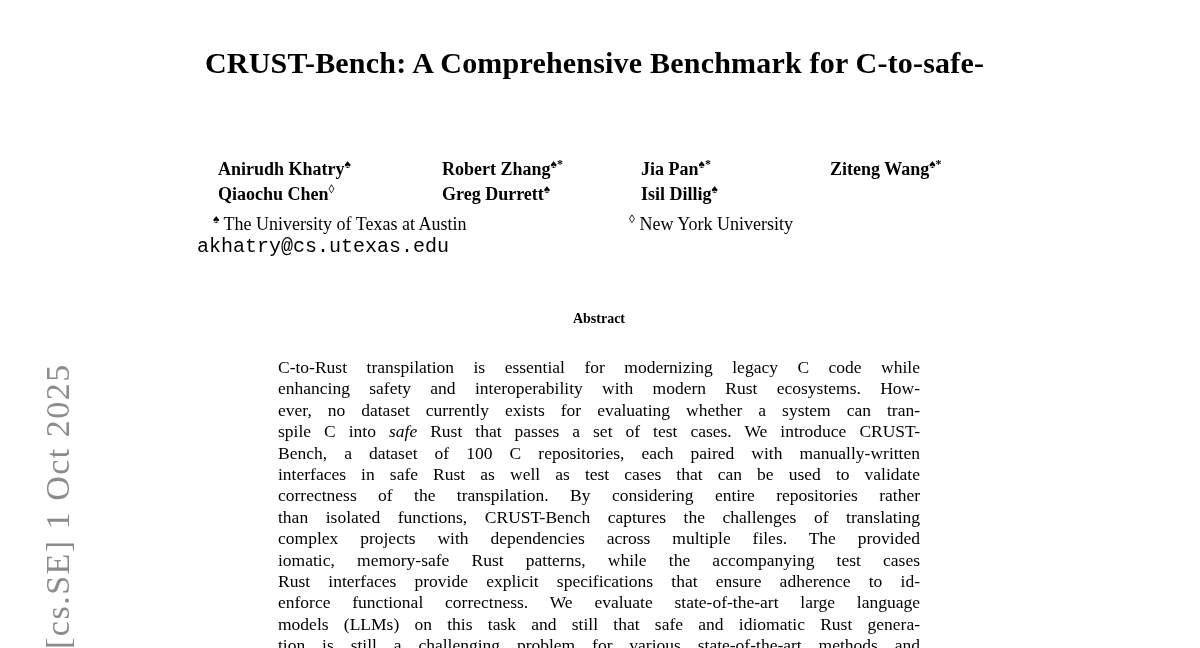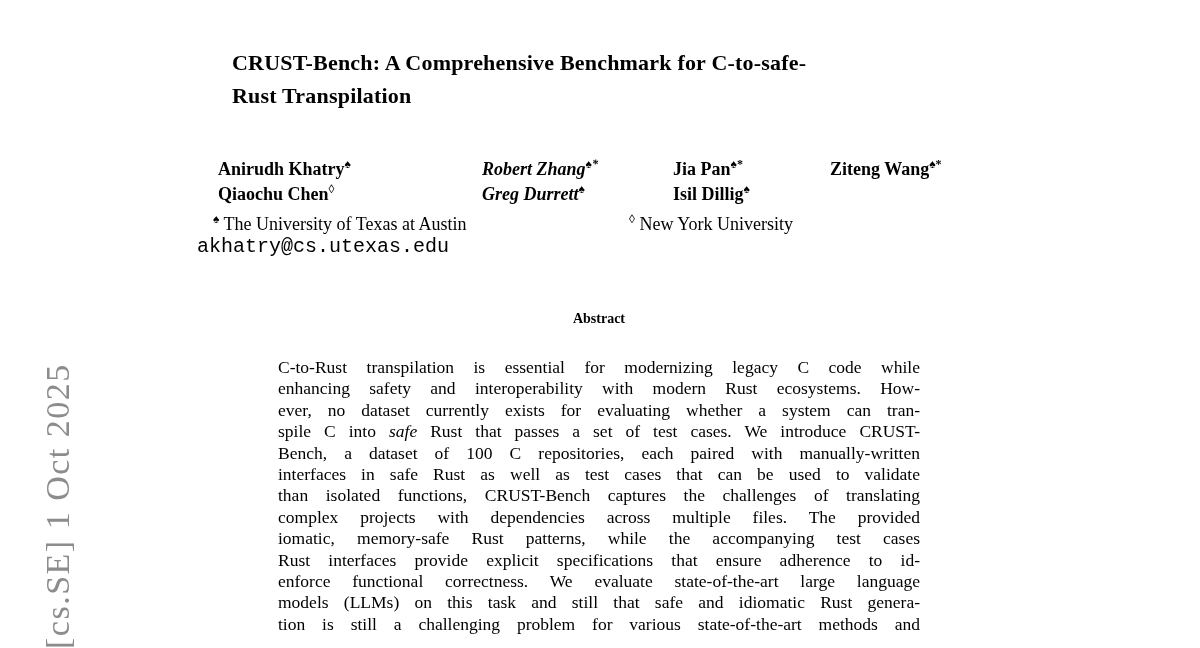--- a/index.html
+++ b/index.html
@@ -24,24 +24,24 @@
     white-space: nowrap;
     font-size: 34px;
     line-height: 44px;
     letter-spacing: 1.5px;
     color: #8c8c8c;
   }
 
   
   .title {
     position: absolute;
-    left: 232px;
+    left: 205px;
     top: 46px;
     width: 810px;
-    font-size: 22px;
+    font-size: 30px;
     font-weight: bold;
     line-height: 33px;
     letter-spacing: 0.2px;
   }
 
   
   .author {
     position: absolute;
     font-size: 18px;
     font-weight: bold;
@@ -49,22 +49,22 @@
     white-space: nowrap;
   }
   .author sup, .affil sup {
     font-size: 12px;
     line-height: 0;
     vertical-align: super;
   }
   .row1 { top: 158px; }
   .row2 { top: 183px; }
   .colA { left: 218px; }
-  .colB { left: 482px; font-style: italic; }
-  .colC { left: 673px; }
+  .colB { left: 442px; }
+  .colC { left: 641px; }
   .colD { left: 830px; }
 
   
   .affil {
     position: absolute;
     top: 213px;
     font-size: 18px;
     line-height: 22px;
     white-space: nowrap;
   }
@@ -107,21 +107,20 @@
 </style>
 </head>
 <body>
 
 <div class="page">
 
   <div class="arxiv-strip">[cs.SE] 1 Oct 2025</div>
 
   <div class="title">
     <div>CRUST-Bench: A Comprehensive Benchmark for C-to-safe-</div>
-    <div>Rust Transpilation</div>
   </div>
 
   <div class="author row1 colA"><span>Anirudh Khatry</span><sup>♠</sup></div>
   <div class="author row1 colB"><span>Robert Zhang</span><sup>♠*</sup></div>
   <div class="author row1 colC"><span>Jia Pan</span><sup>♠*</sup></div>
   <div class="author row1 colD"><span>Ziteng Wang</span><sup>♠*</sup></div>
 
   <div class="author row2 colA"><span>Qiaochu Chen</span><sup>◊</sup></div>
   <div class="author row2 colB"><span>Greg Durrett</span><sup>♠</sup></div>
   <div class="author row2 colC"><span>Isil Dillig</span><sup>♠</sup></div>
@@ -133,20 +132,21 @@
 
   <div class="abstract-heading">Abstract</div>
 
   <div class="abstract-body">
       <div class="abs-line">C-to-Rust transpilation is essential for modernizing legacy C code while</div>
       <div class="abs-line">enhancing safety and interoperability with modern Rust ecosystems. How-</div>
       <div class="abs-line">ever, no dataset currently exists for evaluating whether a system can tran-</div>
       <div class="abs-line"><span>spile C into </span><i>safe</i><span> Rust that passes a set of test cases. We introduce CRUST-</span></div>
       <div class="abs-line">Bench, a dataset of 100 C repositories, each paired with manually-written</div>
       <div class="abs-line">interfaces in safe Rust as well as test cases that can be used to validate</div>
+      <div class="abs-line">correctness of the transpilation. By considering entire repositories rather</div>
       <div class="abs-line">than isolated functions, CRUST-Bench captures the challenges of translating</div>
       <div class="abs-line">complex projects with dependencies across multiple files. The provided</div>
       <div class="abs-line">iomatic, memory-safe Rust patterns, while the accompanying test cases</div>
       <div class="abs-line">Rust interfaces provide explicit specifications that ensure adherence to id-</div>
       <div class="abs-line">enforce functional correctness. We evaluate state-of-the-art large language</div>
       <div class="abs-line">models (LLMs) on this task and still that safe and idiomatic Rust genera-</div>
       <div class="abs-line">tion is still a challenging problem for various state-of-the-art methods and</div>
     </div>
 
 </div>

